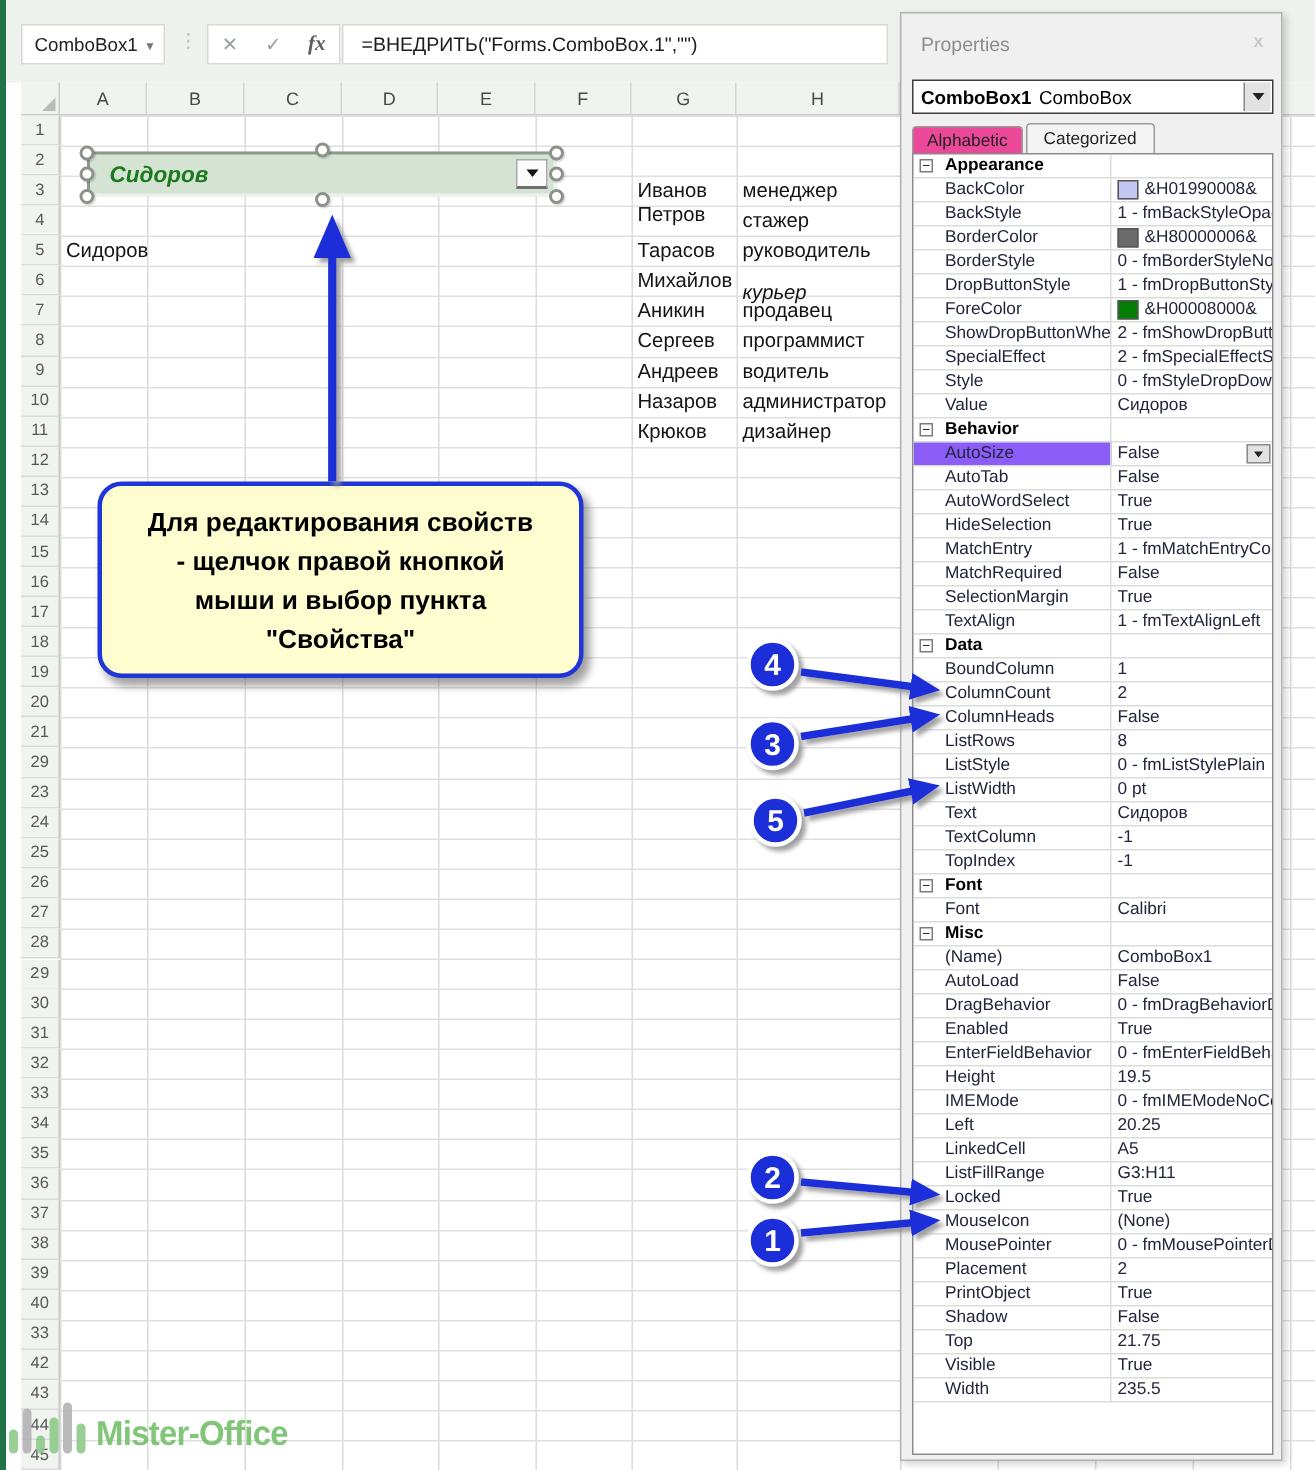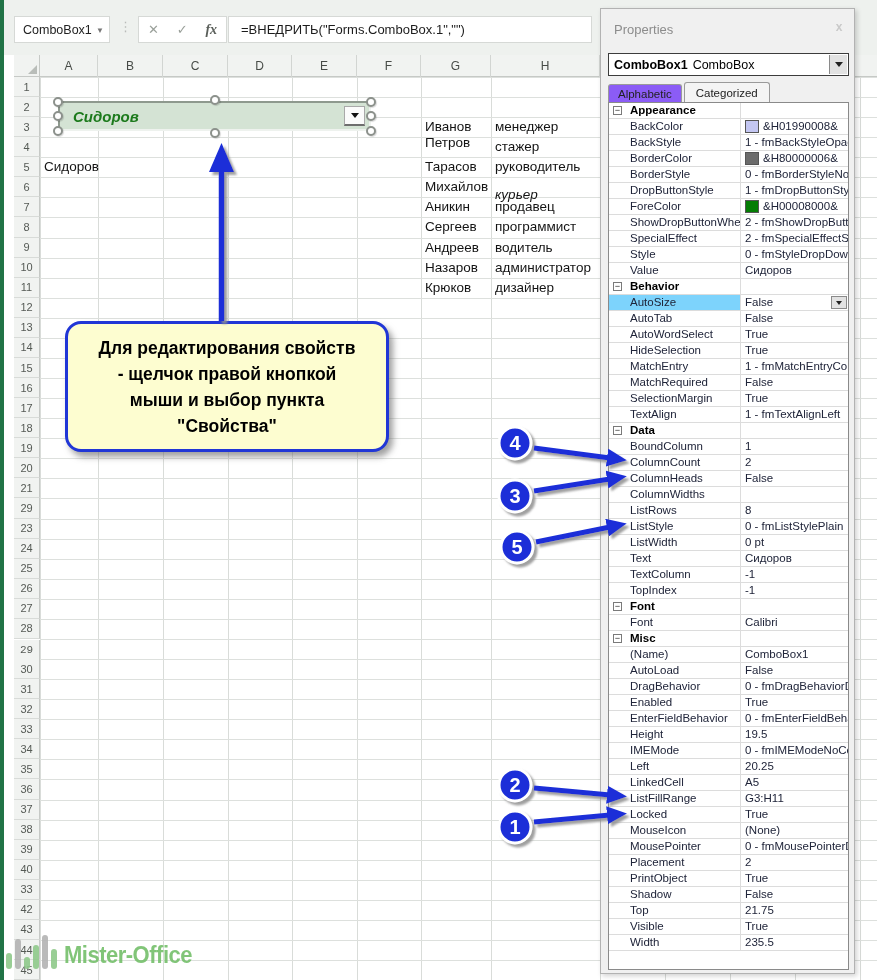--- a/index.html
+++ b/index.html
@@ -67,28 +67,28 @@
              border:1.5px solid #3c3c3c;box-sizing:border-box;display:flex;align-items:center;
              padding-left:5px;font-size:12.5px;color:#000;white-space:nowrap;}
   #psel-name{font-weight:bold;}
   #psel-type{margin-left:5px;}
   #psel-drop{position:absolute;right:1px;top:1px;bottom:1px;width:17px;background:#e2e2e2;
              border-left:1px solid #8a8a8a;display:flex;align-items:center;justify-content:center;}
   #psel-tri{width:0;height:0;border-left:4px solid transparent;border-right:4px solid transparent;
             border-top:5px solid #222;}
   #ptabs{position:absolute;left:7px;top:72px;height:21px;display:flex;align-items:flex-end;}
   .ptab{font-size:11.5px;color:#222;border:1px solid #9a9a9a;border-bottom:none;padding:3px 9px 2px 9px;
-        background:#8b5cf6;border-radius:3px 3px 0 0;margin-right:2px;}
+        background:#ec4899;border-radius:3px 3px 0 0;margin-right:2px;}
   .ptab.active{background:#f4f4f4;padding:4px 11px 3px 11px;position:relative;z-index:2;}
   #pgrid{position:absolute;left:7px;top:93px;width:241px;height:868px;background:#fff;
          border:1px solid #8a8a8a;box-sizing:border-box;overflow:hidden;}
   .prow{position:relative;height:16px;border-bottom:1px solid #dcdcdc;display:flex;box-sizing:border-box;}
   .pname{width:132px;min-width:132px;border-right:1px solid #dcdcdc;box-sizing:border-box;overflow:hidden;
          white-space:nowrap;font-size:11.5px;color:#20253a;line-height:15px;padding-left:21px;}
-  .pname.sel{background:#7dd3fc;}
+  .pname.sel{background:#8b5cf6;}
   .pval{flex:1;overflow:hidden;white-space:nowrap;font-size:11.5px;color:#20253a;line-height:15px;
         padding-left:4px;display:flex;align-items:center;position:relative;}
   .pcat .pname{font-weight:bold;color:#000;padding-left:21px;}
   .minus-box{position:absolute;left:4px;top:3px;width:9px;height:9px;border:1px solid #7a7a7a;background:#fff;
              box-sizing:border-box;font-size:9px;line-height:6px;text-align:center;color:#222;}
   .swatch{display:inline-block;width:12px;height:11px;border:1px solid #555;margin-right:4px;flex:none;}
   .pdrop{position:absolute;right:1px;top:1px;width:16px;height:13px;background:#e2e2e2;border:1px solid #8a8a8a;
          box-sizing:border-box;display:flex;align-items:center;justify-content:center;}
   .pdrop-tri{width:0;height:0;border-left:3.5px solid transparent;border-right:3.5px solid transparent;
              border-top:4px solid #222;}
@@ -439,26 +439,20 @@
             <span>2</span>
           </div>
         </div>
         <div class="prow">
           <div class="pname">ColumnHeads</div>
           <div class="pval">
             <span>False</span>
           </div>
         </div>
         <div class="prow">
-          <div class="pname">ColumnWidths</div>
-          <div class="pval">
-            <span></span>
-          </div>
-        </div>
-        <div class="prow">
           <div class="pname">ListRows</div>
           <div class="pval">
             <span>8</span>
           </div>
         </div>
         <div class="prow">
           <div class="pname">ListStyle</div>
           <div class="pval">
             <span>0 - fmListStylePlain</span>
           </div>

